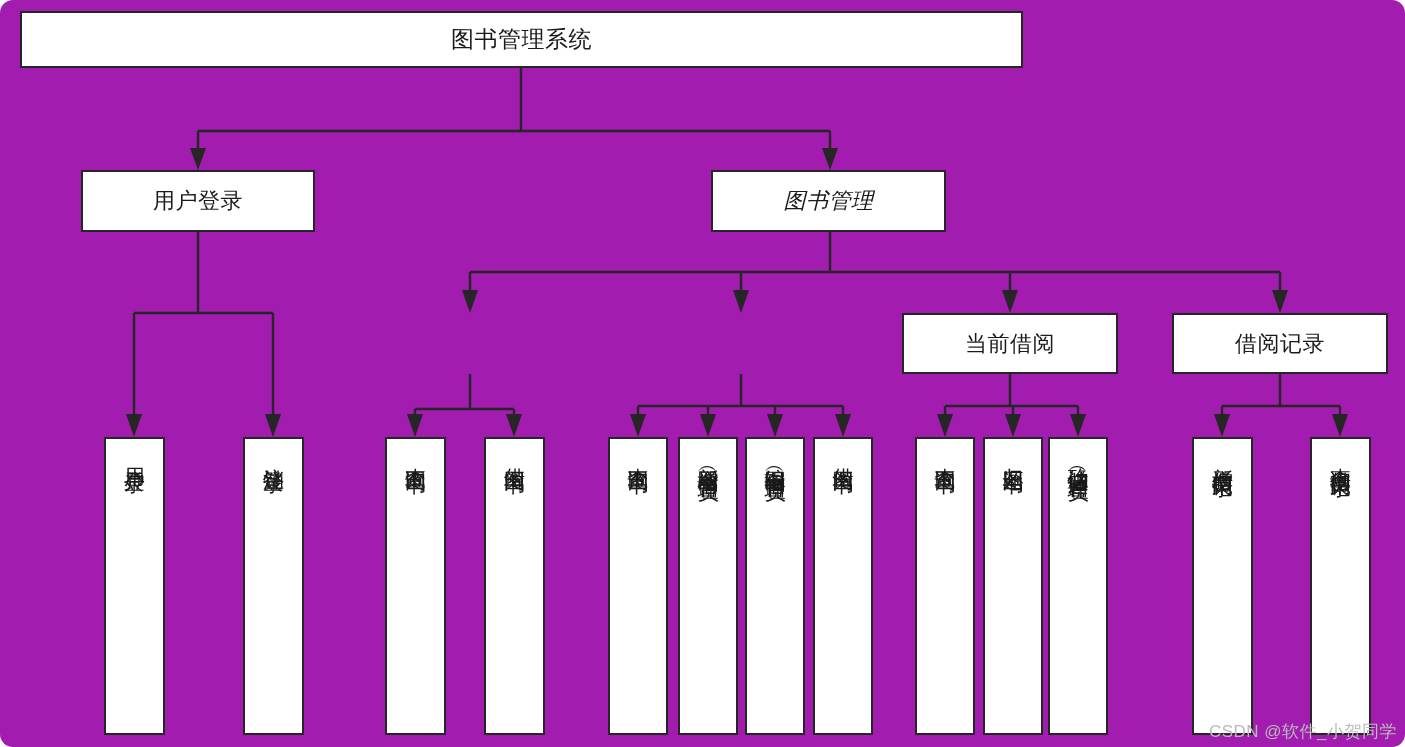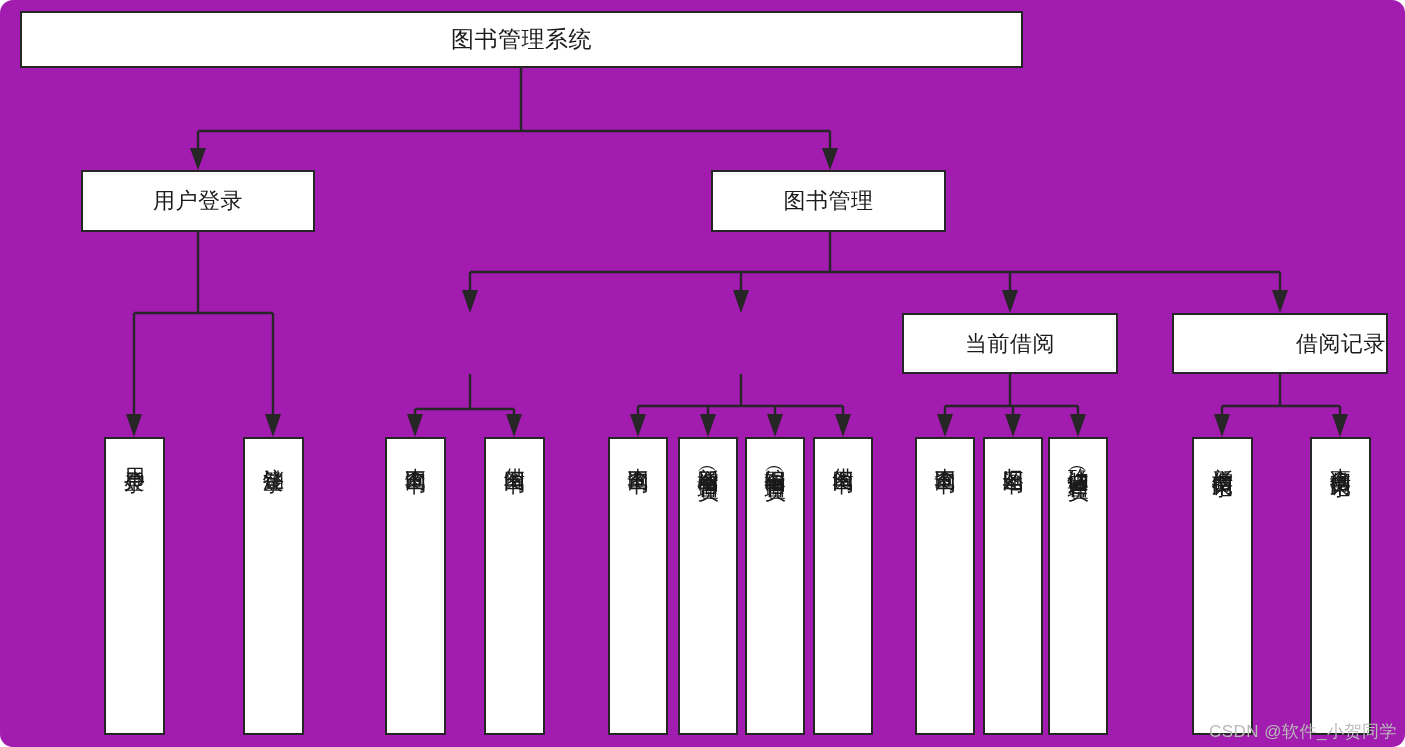--- a/index.html
+++ b/index.html
@@ -155,28 +155,28 @@
     <polygon class="arrow-head" points="1332,414 1348,414 1340,437"></polygon>
   </svg>
 
   <div class="node horiz root" style="left:20px; top:11px; width:1003px; height:57px;">
     <span class="node-label">图书管理系统</span>
   </div>
 
   <div class="node horiz" style="left:81px; top:170px; width:234px; height:62px;">
     <span class="node-label">用户登录</span>
   </div>
-  <div class="node horiz" style="left:711px; top:170px; width:235px; height:62px;">
+  <div class="node horiz" style="left:711px; top:170px; width:235px; height:62px;font-style:italic;">
     <span class="node-label">图书管理</span>
   </div>
 
   <div class="node horiz" style="left:902px; top:313px; width:216px; height:61px;">
     <span class="node-label">当前借阅</span>
   </div>
-  <div class="node horiz" style="left:1172px; top:313px; width:216px; height:61px;justify-content:flex-end;">
+  <div class="node horiz" style="left:1172px; top:313px; width:216px; height:61px;">
     <span class="node-label">借阅记录</span>
   </div>
 
   <div class="node leaf" style="left:104px; top:437px; width:61px; height:298px;">
     <span class="node-label">用户登录</span>
   </div>
   <div class="node leaf" style="left:243px; top:437px; width:61px; height:298px;">
     <span class="node-label">注销登录</span>
   </div>
 

